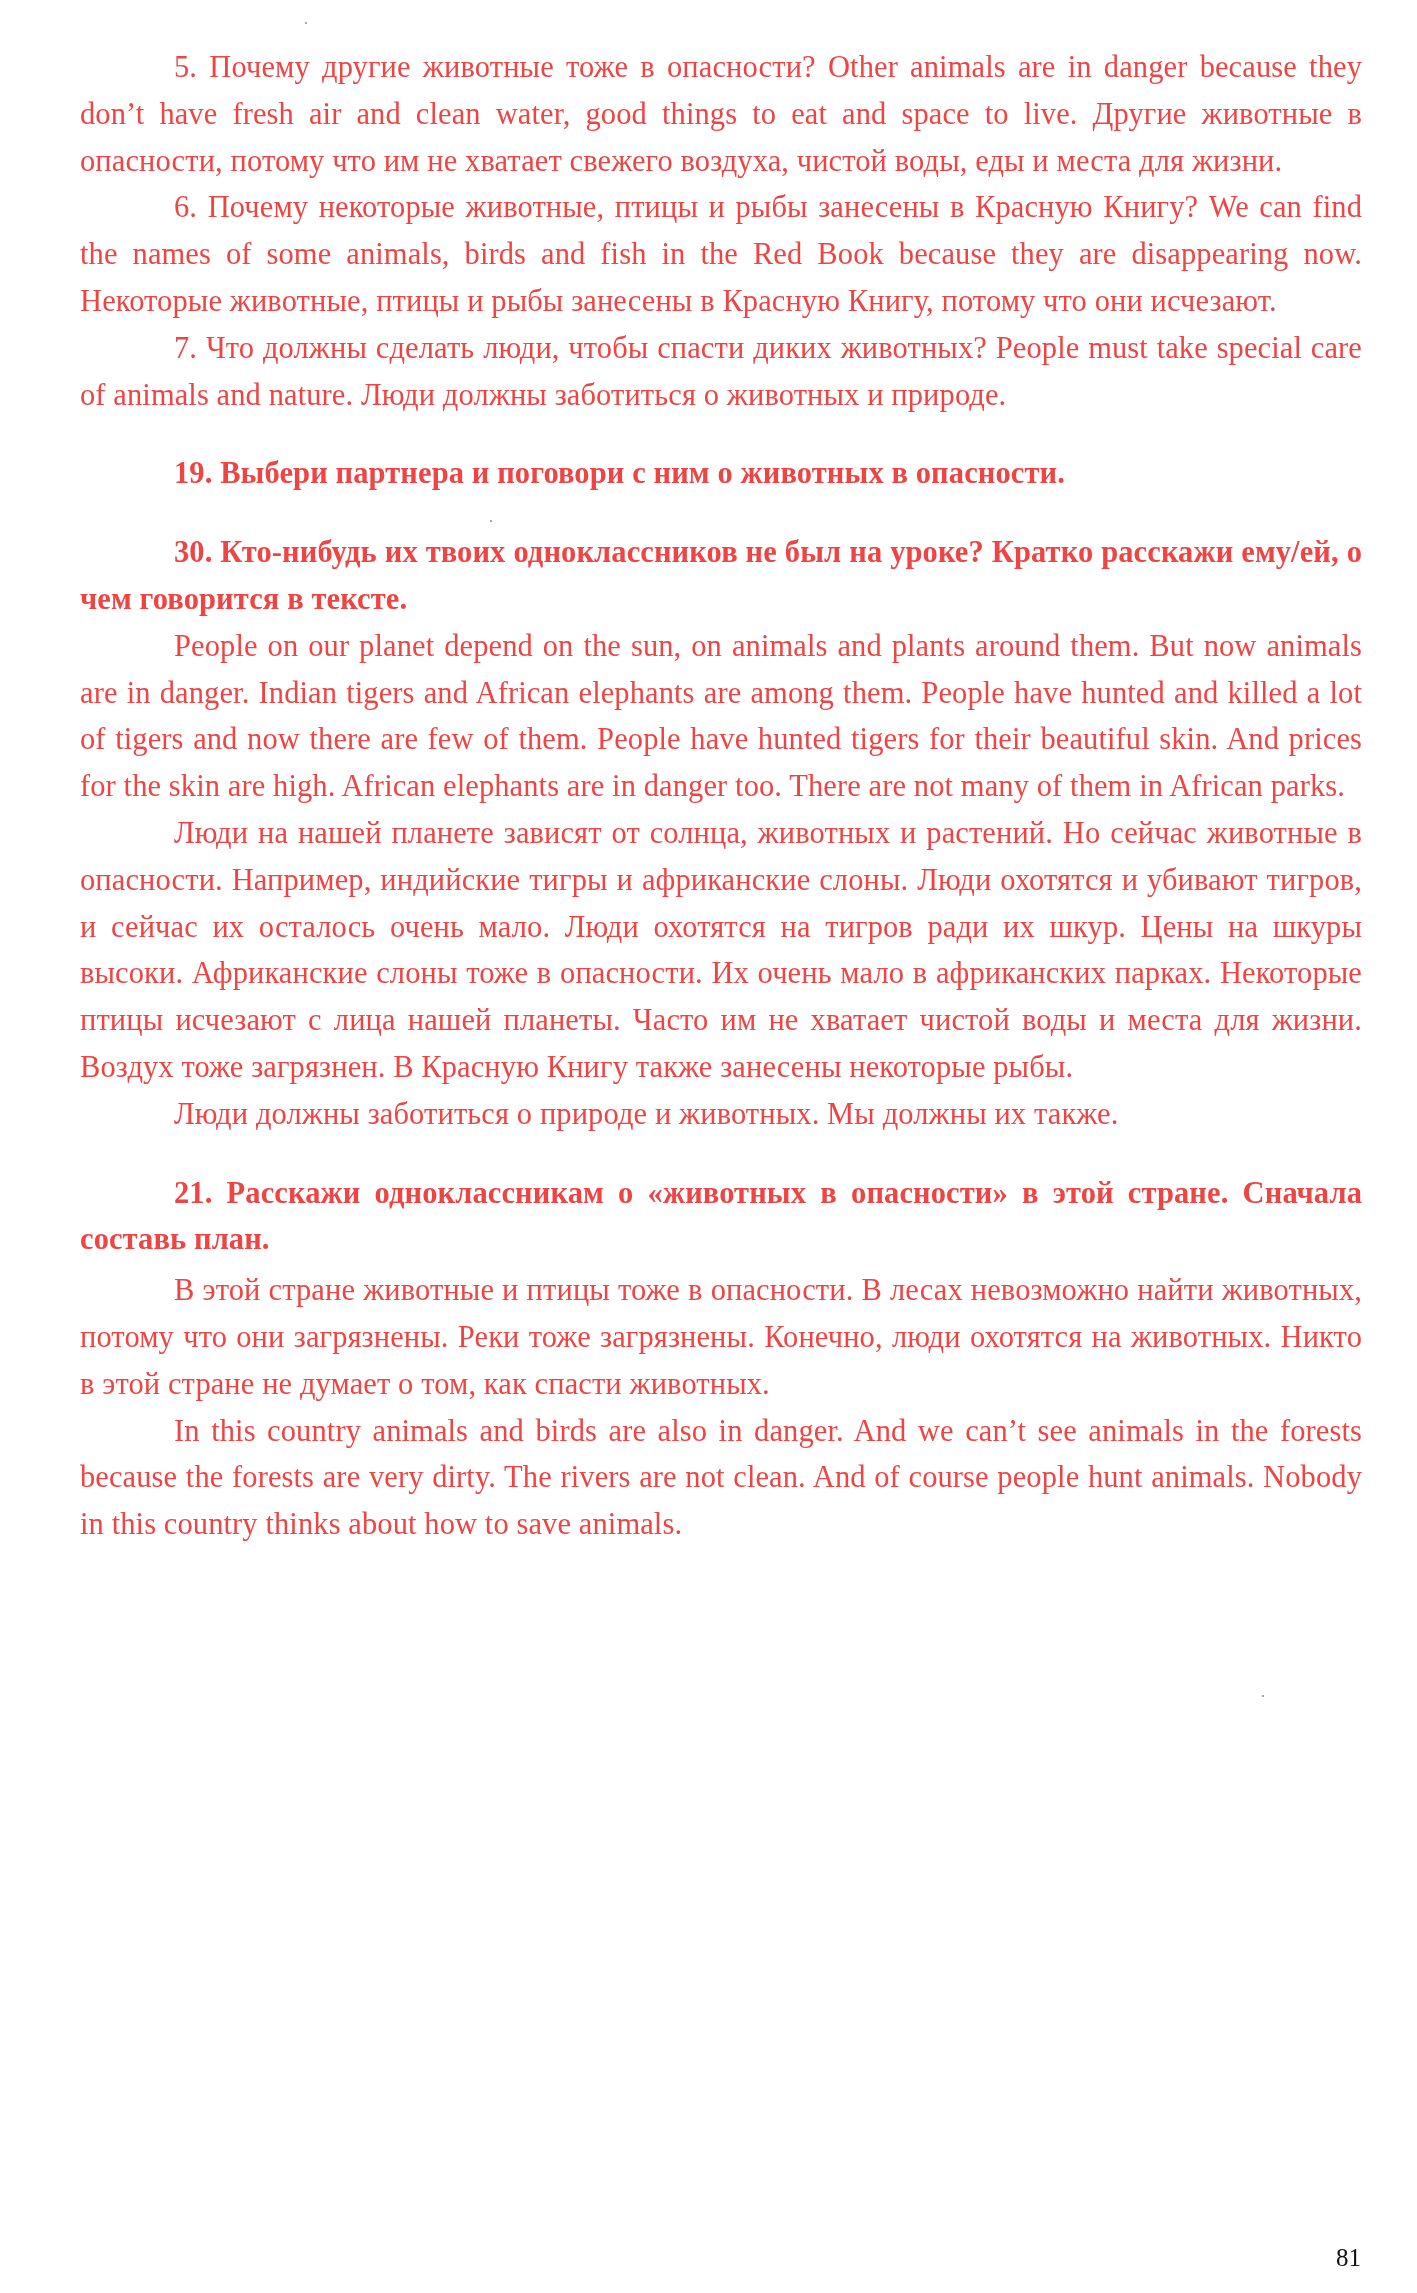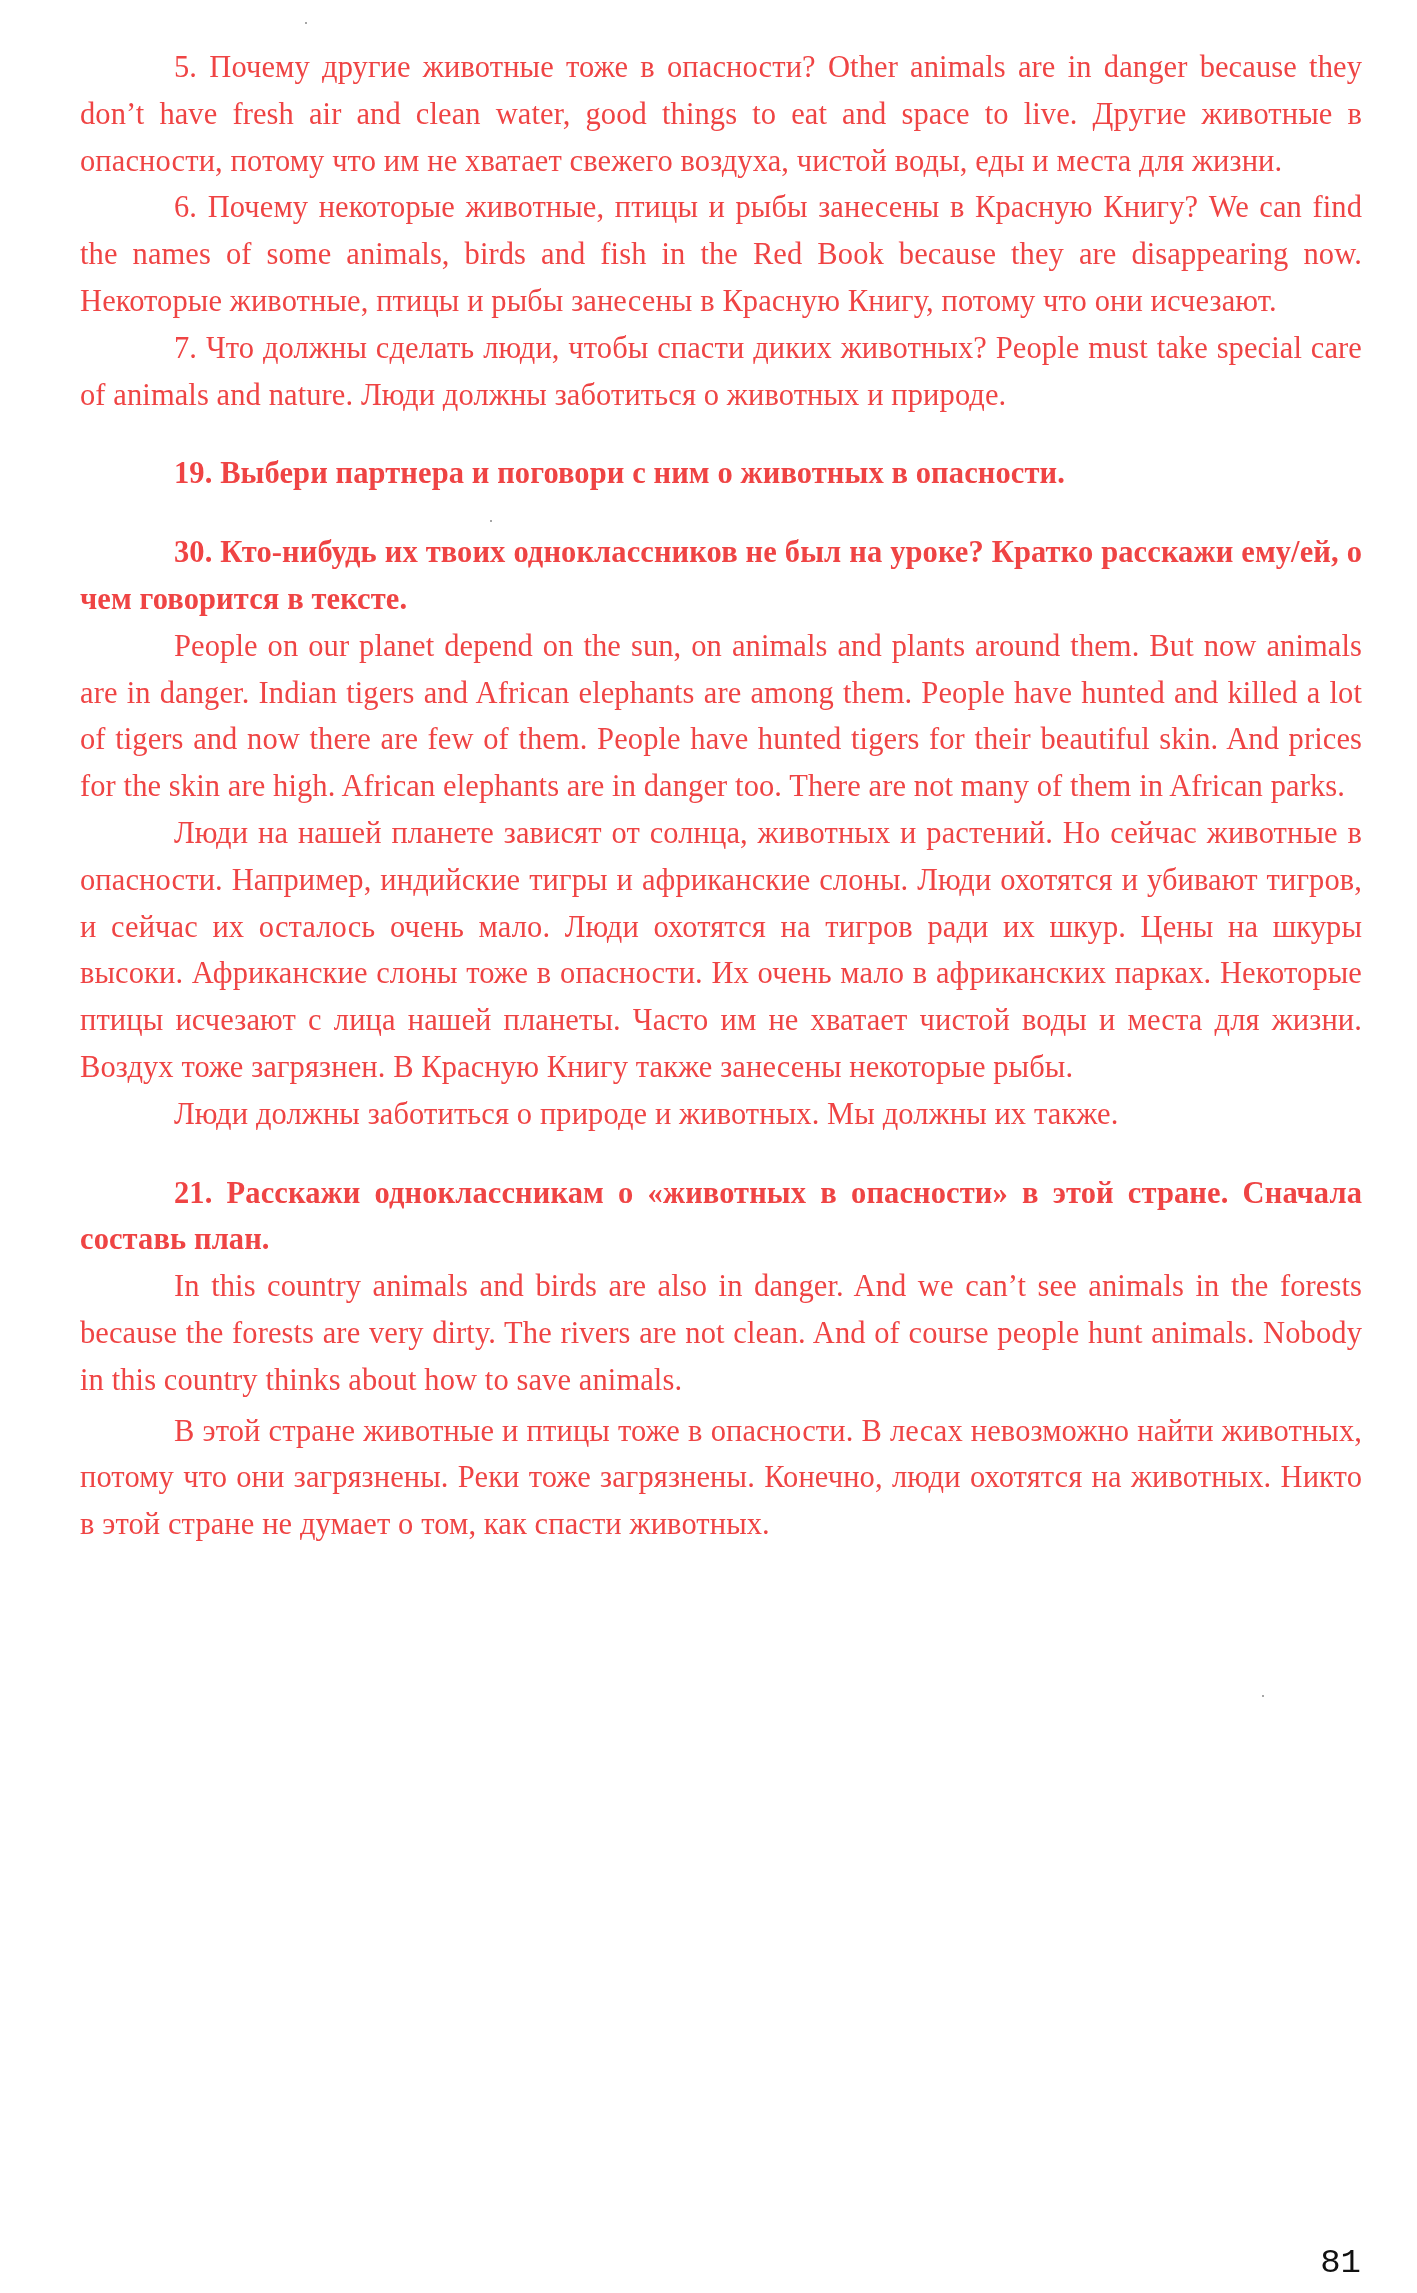--- a/index.html
+++ b/index.html
@@ -9,22 +9,22 @@
     font-family: "Liberation Serif", "DejaVu Serif", serif;
     font-size: 30.5px; line-height: 46.8px; color: #ef4444;
     text-align: justify; letter-spacing: 0.1px;
   }
   .p { margin: 0; text-indent: 94px; hyphens: manual; }
   .task { margin: 0; text-indent: 94px; font-weight: bold; }
   .gap-before { margin-top: 32px; }
   .gap-small { margin-top: 4px; }
   .pagenum {
     position: absolute; right: 56px; top: 2244px;
-    font-family: Liberation Mono, monospace;
-    font-size: 34px; color: #111;
+    font-family: Liberation Serif, serif;
+    font-size: 25px; color: #111;
   }
   .speck { position: absolute; width: 2px; height: 2px; background: #888; border-radius: 1px; }
 </style>
 </head>
 <body>
 
 <div class="page">
   <p class="p">
     <span>5.</span>
     <span>Почему другие животные тоже в опасности? Other animals are in danger because they don’t have fresh air and clean water, good things to eat and space to live. Другие животные в опасности, потому что им не хватает свежего воздуха, чистой воды, еды и места для жизни.</span>
@@ -39,21 +39,21 @@
   </p>
 
   <p class="task gap-before">19. Выбери партнера и поговори с ним о животных в опасности.</p>
 
   <p class="task gap-before">30. Кто-нибудь их твоих одноклассников не был на уроке? Кратко расскажи ему/ей, о чем говорится в тексте.</p>
   <p class="p">People on our planet depend on the sun, on animals and plants around them. But now animals are in danger. Indian tigers and African elephants are among them. People have hunted and killed a lot of tigers and now there are few of them. People have hunted tigers for their beautiful skin. And prices for the skin are high. African elephants are in danger too. There are not many of them in African parks.</p>
   <p class="p">Люди на нашей планете зависят от солнца, животных и растений. Но сейчас животные в опасности. Например, индийские тигры и африканские слоны. Люди охотятся и убивают тигров, и сейчас их осталось очень мало. Люди охотятся на тигров ради их шкур. Цены на шкуры высоки. Африканские слоны тоже в опасности. Их очень мало в африканских парках. Некоторые птицы исчезают с лица нашей планеты. Часто им не хватает чистой воды и места для жизни. Воздух тоже загрязнен. В Красную Книгу также занесены некоторые рыбы.</p>
   <p class="p">Люди должны заботиться о природе и животных. Мы должны их также.</p>
 
   <p class="task gap-before">21. Расскажи одноклассникам о «животных в опасности» в этой стране. Сначала составь план.</p>
+  <p class="p gap-small">В этой стране животные и птицы тоже в опасности. В лесах невозможно найти животных, потому что они загрязнены. Реки тоже загрязнены. Конечно, люди охотятся на животных. Никто в этой стране не думает о том, как спасти животных.</p>
   <p class="p">In this country animals and birds are also in danger. And we can’t see animals in the forests because the forests are very dirty. The rivers are not clean. And of course people hunt animals. Nobody in this country thinks about how to save animals.</p>
-  <p class="p gap-small">В этой стране животные и птицы тоже в опасности. В лесах невозможно найти животных, потому что они загрязнены. Реки тоже загрязнены. Конечно, люди охотятся на животных. Никто в этой стране не думает о том, как спасти животных.</p>
 </div>
 
 <div class="pagenum">81</div>
 
 <div class="speck" style="left:305px; top:22px;"></div>
 <div class="speck" style="left:490px; top:520px;"></div>
 <div class="speck" style="left:1262px; top:1695px;"></div>
 
 </body></html>

